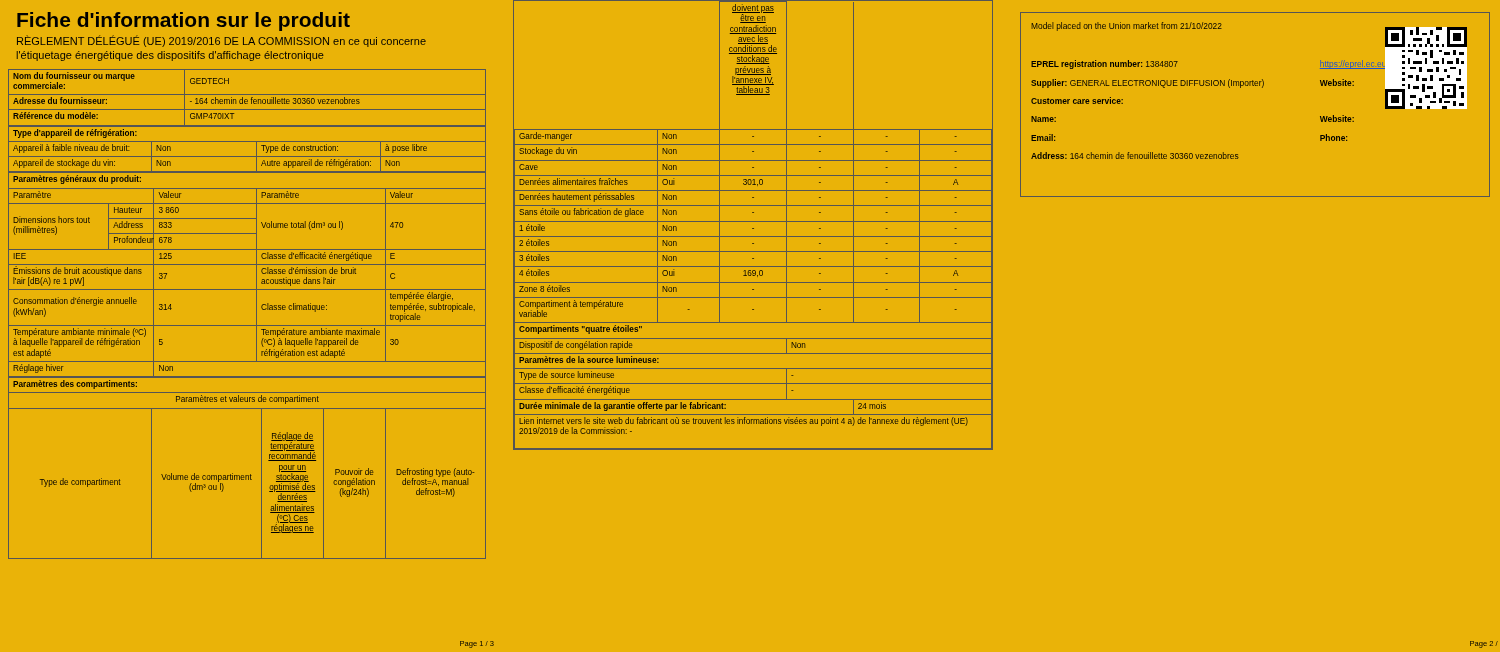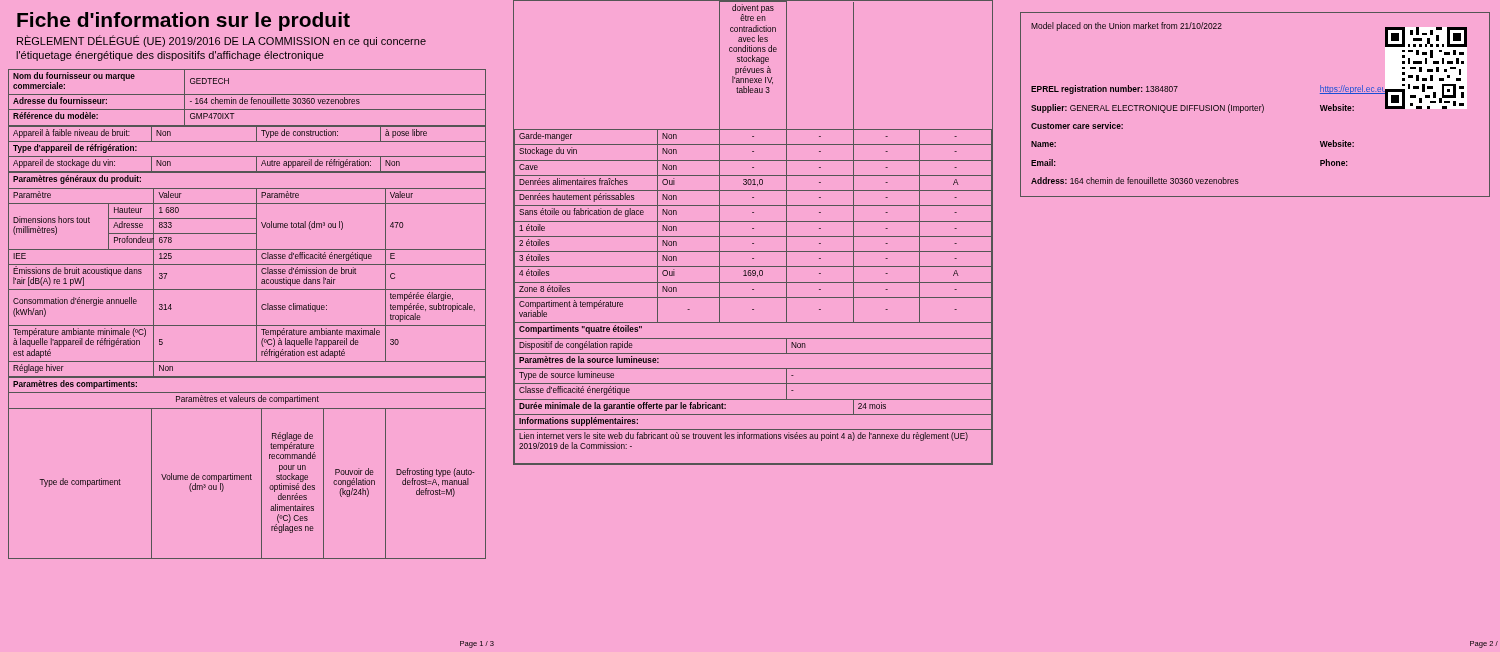--- a/index.html
+++ b/index.html
@@ -5,21 +5,21 @@
   * { box-sizing: border-box; }
   html, body {
     margin: 0; padding: 0;
     background: #ffffff;
     font-family: "Liberation Sans", sans-serif;
   }
   .page {
     position: relative;
     width: 1500px;
     height: 652px;
-    background: #f9a8d4;
+    background: #eab308;
     overflow: hidden;
     padding-left: 8px;
   }
   .col {
     position: absolute;
     top: 0;
     height: 652px;
   }
   .col1 { left: 0px; width: 494px; }
   .col2 { left: 505px; width: 494px; }
@@ -112,21 +112,21 @@
   .footer {
     position: absolute;
     bottom: 4px;
     font-size: 7.6px;
     color: #000;
     text-align: right;
   }
   .f1 { left: 0; width: 494px; }
   .f2 { left: 505px; width: 494px; }
 
-  .small { font-size: 7.6px; line-height: 1.22; }
+  .small { font-size: 7.6px; line-height: 1.22; text-decoration: underline; }
   .dash { text-align: center; }
 </style>
 </head>
 <body>
 
 <div class="page">
 
   <div class="col col1">
     <div class="c1box">
 
@@ -156,27 +156,27 @@
 
       <table class="t" style="border-top:none">
         <colgroup>
             <col style="width:30%">
             <col style="width:22%">
             <col style="width:26%">
             <col style="width:22%">
           </colgroup>
         <tbody>
           <tr>
+            <td colspan="4" class="b">Type d'appareil de réfrigération:</td>
+          </tr>
+          <tr>
             <td>Appareil à faible niveau de bruit:</td>
             <td>Non</td>
             <td>Type de construction:</td>
             <td>à pose libre</td>
-          </tr>
-          <tr>
-            <td colspan="4" class="b">Type d'appareil de réfrigération:</td>
           </tr>
           <tr>
             <td>Appareil de stockage du vin:</td>
             <td>Non</td>
             <td>Autre appareil de réfrigération:</td>
             <td>Non</td>
           </tr>
         </tbody>
       </table>
 
@@ -194,26 +194,26 @@
           </tr>
           <tr>
             <td colspan="2">Paramètre</td>
             <td>Valeur</td>
             <td>Paramètre</td>
             <td>Valeur</td>
           </tr>
           <tr>
             <td rowspan="3">Dimensions hors tout (millimètres)</td>
             <td>Hauteur</td>
-            <td>1 680</td>
+            <td>3 860</td>
             <td rowspan="3">Volume total (dm³ ou l)</td>
             <td rowspan="3">470</td>
           </tr>
           <tr>
-            <td>Adresse</td>
+            <td>Address</td>
             <td>833</td>
           </tr>
           <tr>
             <td>Profondeur</td>
             <td>678</td>
           </tr>
 
           <tr>
             <td colspan="2">IEE</td>
             <td>125</td>
@@ -407,23 +407,20 @@
             <td colspan="3">Type de source lumineuse</td>
             <td colspan="3">-</td>
           </tr>
           <tr>
             <td colspan="3">Classe d'efficacité énergétique</td>
             <td colspan="3">-</td>
           </tr>
           <tr>
             <td colspan="4" class="b">Durée minimale de la garantie offerte par le fabricant:</td>
             <td colspan="2">24 mois</td>
-          </tr>
-          <tr>
-            <td colspan="6" class="b">Informations supplémentaires:</td>
           </tr>
           <tr>
             <td colspan="6" style="height:34px; vertical-align:top">Lien internet vers le site web du fabricant où se trouvent les informations visées au point 4 a) de l'annexe du règlement (UE) 2019/2019 de la Commission:  -</td>
           </tr>
         </tbody>
       </table>
     </div>
     <div class="footer f2">Page 2 / 3</div>
   </div>
 
@@ -530,21 +527,21 @@
               <rect x="27" y="23" width="1" height="2"></rect>
             <rect x="26" y="27" width="2" height="1"></rect>
               <rect x="9" y="27" width="1" height="1"></rect>
             <rect x="11" y="28" width="2" height="1"></rect>
               <rect x="15" y="28" width="1" height="1"></rect>
             <rect x="20" y="28" width="2" height="1"></rect>
           </g>
         </svg>
       </div>
 
-      <div class="c3row" style="margin-top:52px">
+      <div class="c3row" style="margin-top:27px">
         <div class="left">
           <span class="c3lbl">EPREL registration number:</span>
           <span>1384807</span>
         </div>
         <div class="right">
           <a class="link" href="#">https://eprel.ec.europa.eu/qr/1384807</a>
         </div>
       </div>
 
       <div class="c3row">

